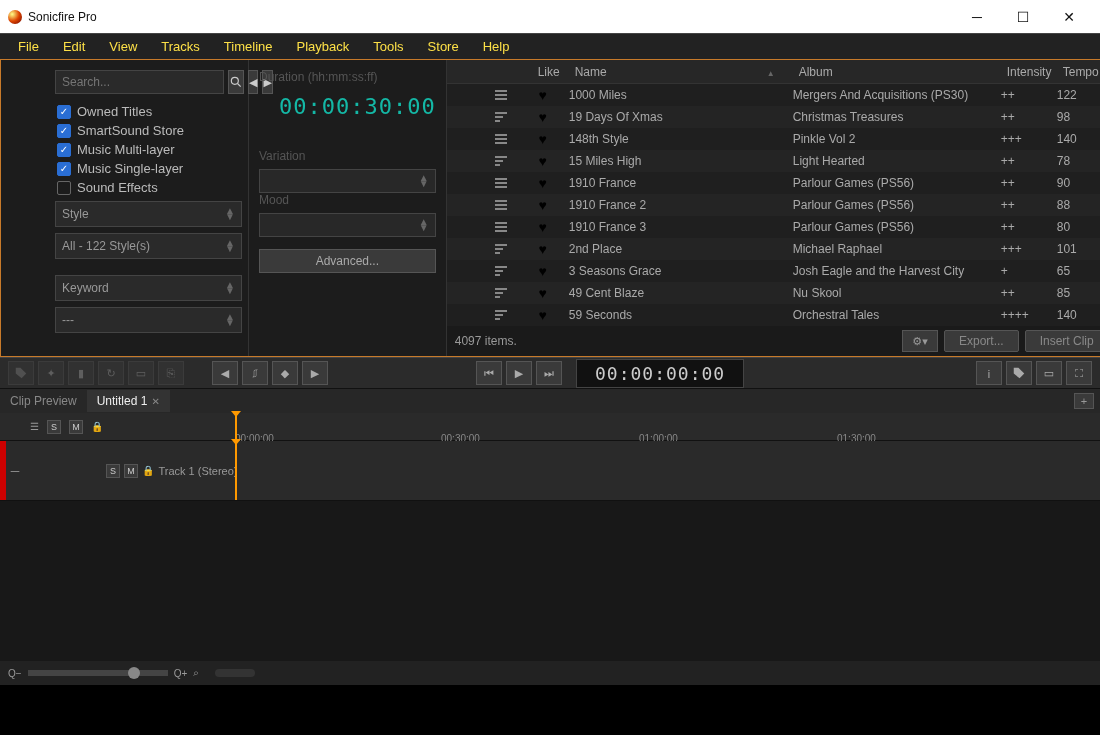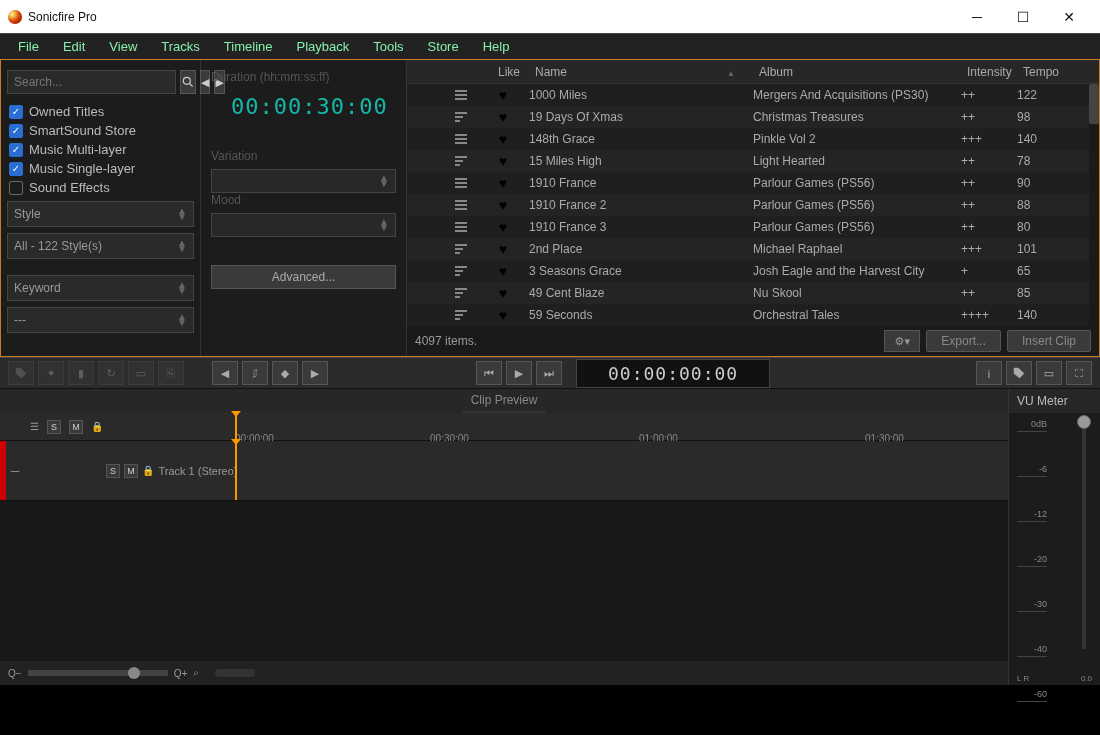--- a/index.html
+++ b/index.html
@@ -2,47 +2,47 @@
 <html><head>
 <meta charset="utf-8">
 <style>
 * { margin:0; padding:0; box-sizing:border-box; font-family:Arial,Helvetica,sans-serif; }
 body { background:#000; width:1100px; height:735px; overflow:hidden; color:#999; font-size:12px; user-select:none; }
 .titlebar { height:33px; background:#fff; display:flex; align-items:center; padding:0 8px; }
 .titlebar .app-icon { width:14px; height:14px; border-radius:50%; background:radial-gradient(circle at 30% 30%,#ff8,#d40,#600); margin-right:6px; }
 .titlebar .title { color:#111; font-size:12px; }
 .win-controls { margin-left:auto; display:flex; gap:0; }
 .win-btn { width:46px; height:33px; display:flex; align-items:center; justify-content:center; color:#111; font-size:14px; }
-.menubar { height:26px; background:#222; border-top:1px solid #444; display:flex; align-items:center; padding:0 6px; font-size:13px; color:#86efac; }
+.menubar { height:26px; background:#222; border-top:1px solid #444; display:flex; align-items:center; padding:0 6px; font-size:13px; color:#fde047; }
 .menubar .mitem { padding:3px 12px; }
 .main-frame { border:1px solid #c77a2a; margin:0; }
 .toolbar-top { height:28px; background:#1a1a1a; display:flex; align-items:center; }
 .tab-btn { padding:6px 14px; font-size:13px; }
 .tab-active { background:#333; color:#fff; }
 .link { color:#f90; text-decoration:underline; margin-left:auto; margin-right:16px; font-size:12px; }
 .cart-btn { background:#3a3a3a; color:#666; padding:4px 28px; font-size:12px; border:1px solid #555; border-radius:2px; margin-right:10px; }
 .cart-area { display:flex; align-items:center; gap:6px; margin-right:10px; }
 .logo-round { width:24px; height:24px; border-radius:50%; background:#444; display:flex; align-items:center; justify-content:center; margin-right:8px; }
 
-.upper { display:flex; height:296px; background:#1c1c1c; }
+.upper { display:flex; height:296px; background:#1c1c1c;padding-left:48px; }
 .sidebar { width:200px; padding:10px 6px; border-right:1px solid #333; }
 .search-row { display:flex; gap:4px; margin-bottom:10px; }
 .search-input { flex:1; background:#2a2a2a; border:1px solid #444; padding:4px 6px; color:#888; font-size:12px; height:24px; }
 .sq-btn { width:24px; height:24px; background:#3a3a3a; border:1px solid #555; display:flex; align-items:center; justify-content:center; font-size:11px; color:#ccc; }
 .chk-row { display:flex; align-items:center; gap:6px; margin:4px 2px; font-size:13px; color:#bbb; }
 .chk { width:14px; height:14px; border:1px solid #666; border-radius:2px; display:flex; align-items:center; justify-content:center; font-size:10px; }
 .chk.on { background:#2a6ed4; border-color:#2a6ed4; color:#fff; }
 .sel { width:100%; background:#2a2a2a; border:1px solid #444; padding:5px 6px; color:#999; font-size:12px; margin-top:6px; display:flex; justify-content:space-between; align-items:center; }
 .sel .arrow { color:#666; font-size:10px; line-height:6px; }
 
 .midcol { width:206px; padding:10px 10px; border-right:1px solid #333; }
 .midcol .lbl { color:#555; font-size:12px; margin-bottom:4px; margin-top:0; }
 .dur-display { font-size:22px; color:#14b8a6; letter-spacing:1px; margin:10px 0 0 20px; font-family:monospace; }
 .midcol .sel { background:#282828; }
-.adv-btn { width:100%; background:#3a3a3a; border:1px solid #555; padding:4px; color:#aaa; margin-top:28px; font-size:12px; }
+.adv-btn { width:100%; background:#3a3a3a; border:1px solid #555; padding:4px; color:#aaa; margin-top:12px; font-size:12px; }
 
 .results { flex:1; display:flex; flex-direction:column; }
 .rhead { height:24px; background:#272727; display:flex; align-items:center; border-bottom:1px solid #333; font-size:12px; color:#aaa; }
 .rhead .c1 { width:40px; } .rhead .c2 { width:44px;text-align:center; } .rhead .c3 { width:228px; padding-left:4px; } .rhead .c4 { width:208px; } .rhead .c5 { width:56px; } .rhead .c6 { width:54px; }
 .rhead .sortarr { font-size:8px; margin-left:160px; color:#666; }
 .rbody { flex:1; overflow:hidden; position:relative; }
 .rrow { height:22px; display:flex; align-items:center; font-size:12px; color:#aaa; }
 .rrow:nth-child(odd) { background:#1f1f1f; }
 .rrow:nth-child(even) { background:#242424; }
 .rrow .c0 { width:34px; display:flex; justify-content:center; }
@@ -56,25 +56,25 @@
 .scrollbar { position:absolute; right:0; top:0; width:10px; height:100%; background:#1a1a1a; }
 .scrollbar .thumb { width:10px; height:40px; background:#444; border-radius:2px; }
 
 .rfoot { height:30px; background:#1a1a1a; display:flex; align-items:center; padding:0 8px; font-size:12px; }
 .rfoot-btn { background:#3a3a3a; border:1px solid #555; padding:3px 14px; color:#888; margin-left:6px; font-size:12px; border-radius:2px; }
 .gear-btn { background:#3a3a3a; border:1px solid #555; width:36px; height:22px; display:flex; align-items:center; justify-content:center; margin-left:auto; font-size:11px; }
 
 .transport { height:32px; background:#2b2b2b; display:flex; align-items:center; padding:0 8px; gap:4px; border-top:1px solid #444; border-bottom:1px solid #111; }
 .tbtn { width:26px; height:24px; background:#3a3a3a; border:1px solid #555; display:flex; align-items:center; justify-content:center; font-size:11px; color:#aaa; }
 .tbtn.dis { opacity:0.4; }
-.timecode { background:#111; border:1px solid #444; padding:3px 31px; font-family:monospace; font-size:18px; color:#ccc; letter-spacing:1px; margin-left:10px; }
+.timecode { background:#111; border:1px solid #444; padding:3px 18px; font-family:monospace; font-size:18px; color:#ccc; letter-spacing:1px; margin-left:10px; }
 
 .timeline-area { display:flex; height:296px; }
 .tl-main { flex:1; background:#1c1c1c; display:flex; flex-direction:column; }
-.tl-tabs { height:24px; background:#272727; display:flex; align-items:center; font-size:12px;flex-direction:column; }
+.tl-tabs { height:24px; background:#272727; display:flex; align-items:center; font-size:12px; }
 .tl-tab { padding:4px 10px; color:#888; }
 .tl-tab.active { background:#333; color:#eee; }
 .closex { font-size:10px; margin-left:4px; color:#888; }
 .tl-add { margin-left:auto; margin-right:6px; width:20px; height:16px; background:#3a3a3a; border:1px solid #555; display:flex; align-items:center; justify-content:center; font-size:11px; }
 .tl-header { height:28px; background:#2a2a2a; display:flex; align-items:center; border-bottom:1px solid #111; position:relative;}
 .tl-trackhead { width:235px; display:flex; align-items:center; gap:8px; padding-left:30px; font-size:10px; }
 .mini { width:14px; height:14px; background:#3a3a3a; border:1px solid #555; display:flex; align-items:center; justify-content:center; font-size:9px; color:#ccc; }
 .ruler { flex:1; position:relative; font-size:10px; color:#888; }
 .ruler .tick { position:absolute; top:6px; }
 .playhead { position:absolute; left:235px; top:0; bottom:0; width:2px; background:#f90; }
@@ -247,21 +247,21 @@
             <div class="c1">
               <div class="bars-icon flat">
                 <span></span>
                 <span></span>
                 <span></span>
               </div>
             </div>
   <div class="c2">
               <span class="heart">♥</span>
             </div>
-  <div class="c3">148th Grace</div>
+  <div class="c3">148th Style</div>
   <div class="c4">Pinkle Vol 2</div>
   <div class="c5">+++</div>
   <div class="c6">140</div>
           </div>
           <div class="rrow">
             <div class="c0"></div>
             <div class="c1">
               <div class="bars-icon ">
                 <span></span>
                 <span></span>
@@ -453,23 +453,23 @@
     </div>
     <div class="tl-header">
       <div class="tl-trackhead">
         <span>☰</span>
         <div class="mini">S</div>
         <div class="mini">M</div>
         <span>🔒</span>
       </div>
       <div class="ruler" id="ruler">
           <div class="tick" style="left: 0px;">00:00:00</div>
-          <div class="tick" style="left: 195px;">00:30:00</div>
+          <div class="tick" style="left: 206px;">00:30:00</div>
           <div class="tick" style="left: 404px;">01:00:00</div>
-          <div class="tick" style="left: 630px; text-align: right;">01:30:00</div>
+          <div class="tick" style="left: 602px; text-align: right;">01:30:00</div>
         </div>
       <div class="playhead"></div>
     </div>
     <div class="tl-track">
       <div class="redbar"></div>
       <div style="width:30px; text-align:center;">─</div>
       <div class="mini-row">
         <div class="mini">S</div>
         <div class="mini">M</div>
         <span style="font-size:10px;">🔒</span>
@@ -481,33 +481,13 @@
     <div class="tl-footer">
       <span>Q−</span>
       <div class="zoom-slider">
           <div class="knob"></div>
         </div>
       <span>Q+</span>
       <span>⌕</span>
       <div style="width:40px;height:8px;background:#333;margin-left:10px;border-radius:4px;"></div>
     </div>
   </div>
-  <div class="vu">
-    <div class="vu-title">VU Meter</div>
-    <div class="vu-body">
-      <div class="vu-scale" id="vuscale">
-          <div>0dB</div>
-          <div>-6</div>
-          <div>-12</div>
-          <div>-20</div>
-          <div>-30</div>
-          <div>-40</div>
-          <div>-60</div>
-        </div>
-      <div class="vu-slider"></div>
-      <div class="vu-knob"></div>
-    </div>
-    <div class="vu-foot">
-      <span><span>L</span> <span>R</span></span>
-      <span>0.0</span>
-    </div>
-  </div>
 </div>
 
 </body></html>

